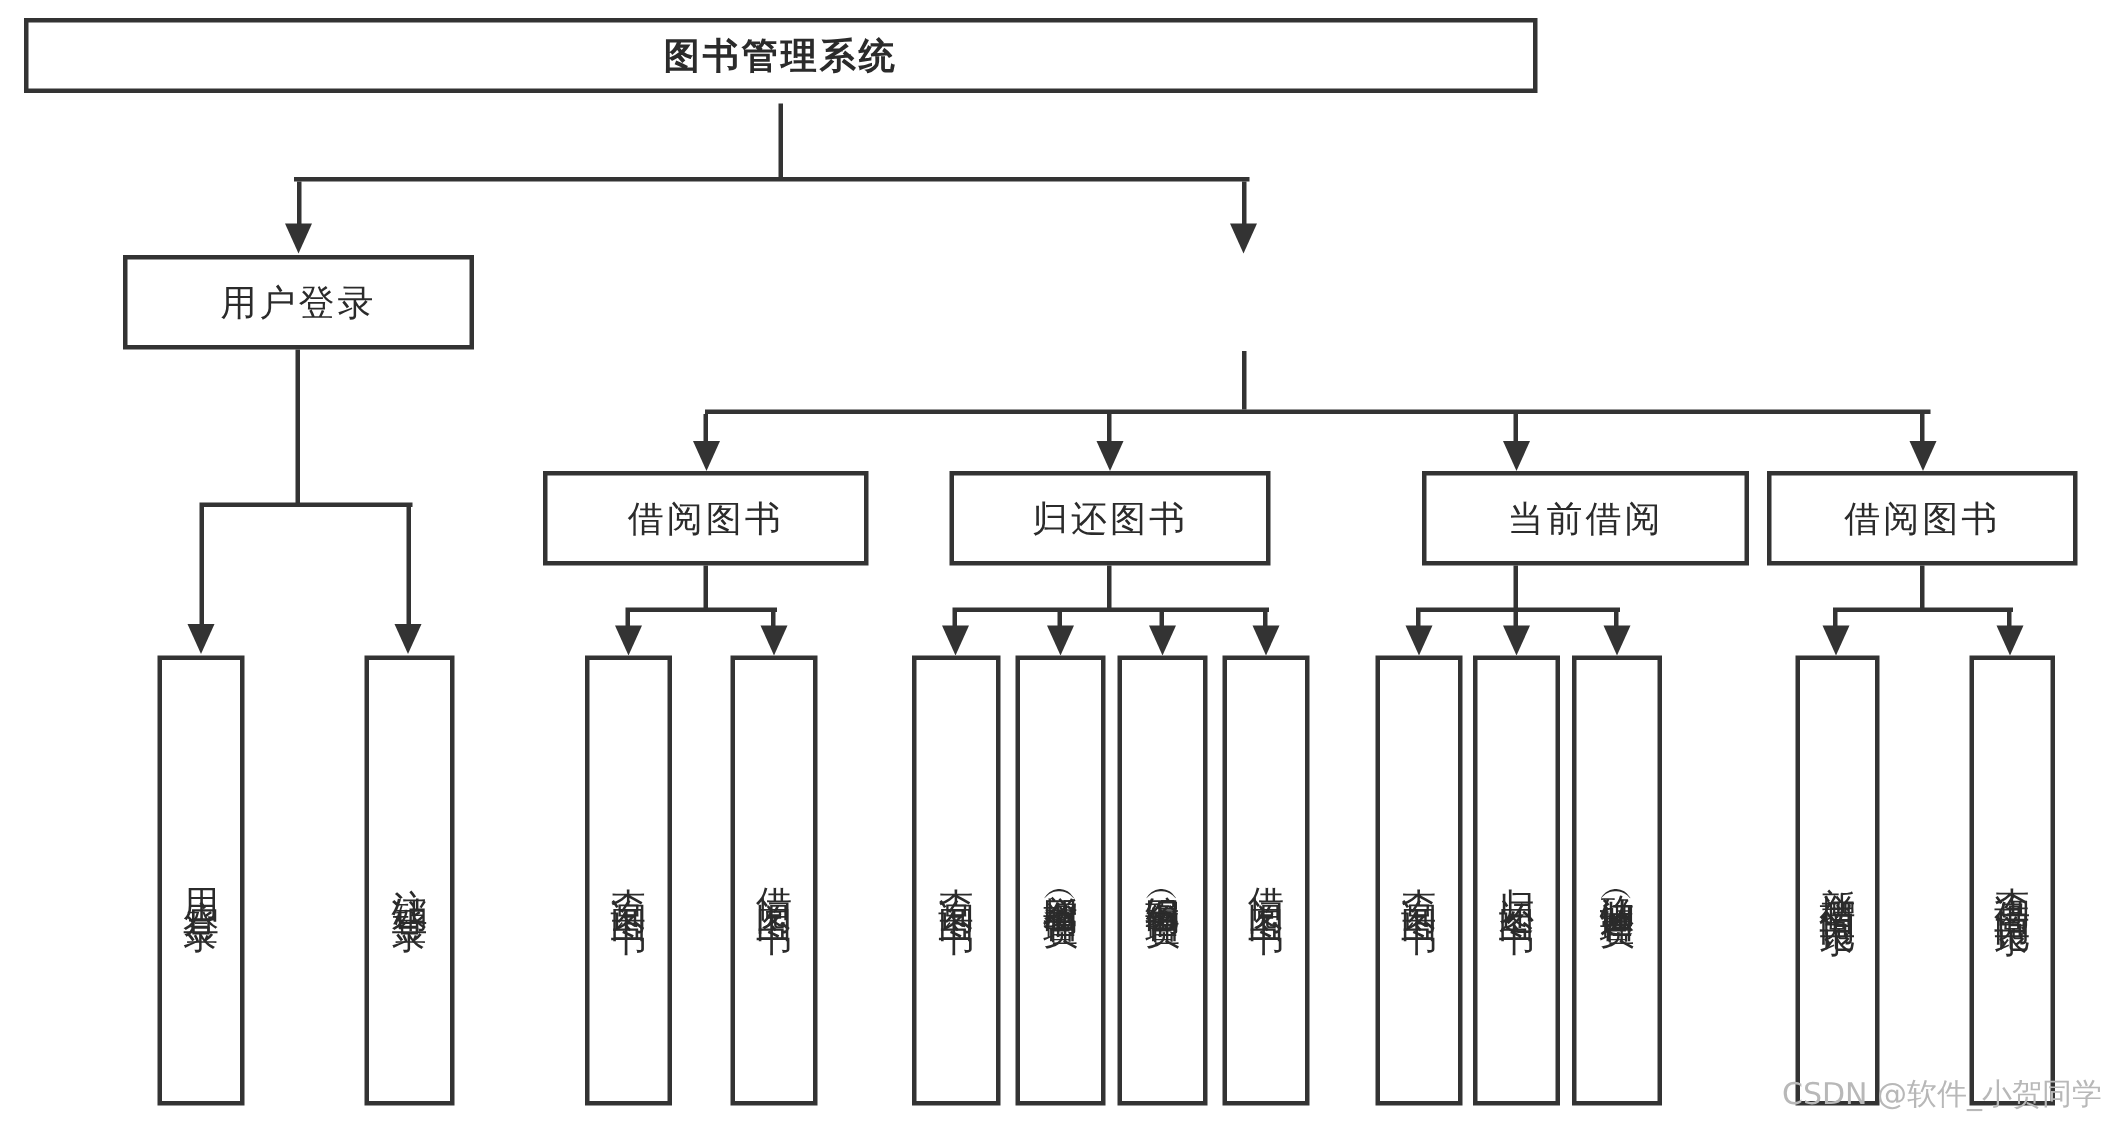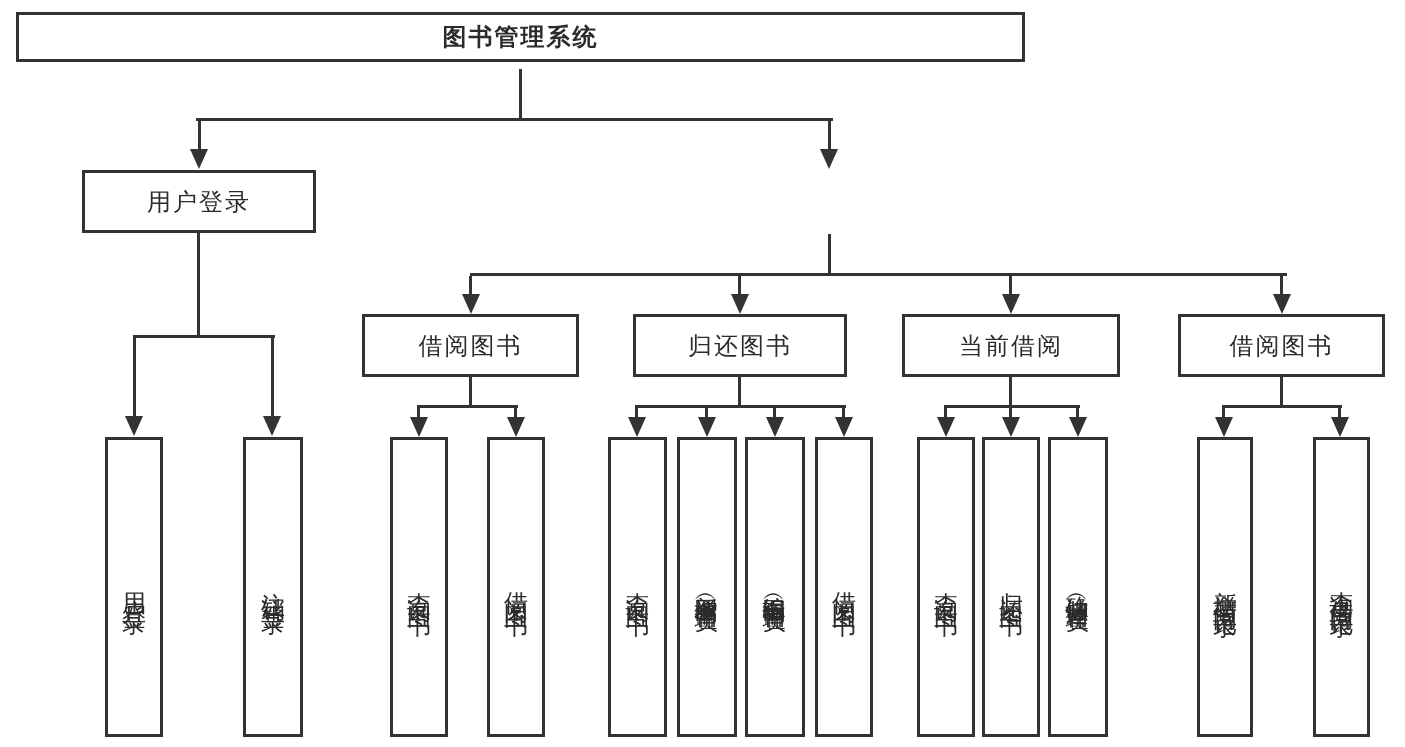--- a/index.html
+++ b/index.html
@@ -106,21 +106,21 @@
   <div class="arrow" style="left:462px; top:294px;"></div>
   <div class="vline" style="left:738px; top:276px; height:18px;"></div>
   <div class="arrow" style="left:731px; top:294px;"></div>
   <div class="vline" style="left:1009px; top:276px; height:18px;"></div>
   <div class="arrow" style="left:1002px; top:294px;"></div>
   <div class="vline" style="left:1280px; top:276px; height:18px;"></div>
   <div class="arrow" style="left:1273px; top:294px;"></div>
 
   <div class="hbox" style="left:362px; top:314px; width:217px; height:63px;">借阅图书</div>
   <div class="hbox" style="left:633px; top:314px; width:214px; height:63px;">归还图书</div>
-  <div class="hbox" style="left:902px; top:314px; width:218px; height:63px;">当前借阅</div>
+  <div class="hbox" style="left:948px; top:314px; width:218px; height:63px;">当前借阅</div>
   <div class="hbox" style="left:1178px; top:314px; width:207px; height:63px;">借阅图书</div>
 
   <div class="vline" style="left:469px; top:377px; height:31px;"></div>
   <div class="hline" style="left:417px; top:405px; width:101px;"></div>
   <div class="vline" style="left:417px; top:408px; height:10px;"></div>
   <div class="arrow" style="left:410px; top:417px;"></div>
   <div class="vline" style="left:514px; top:408px; height:10px;"></div>
   <div class="arrow" style="left:507px; top:417px;"></div>
 
   <div class="vline" style="left:738px; top:377px; height:31px;"></div>
@@ -180,14 +180,15 @@
     <span>确认归还（管理员）</span>
   </div>
 
   <div class="vbox ls6" style="left:1197px; width:56px;">
     <span>新增借阅记录</span>
   </div>
   <div class="vbox ls6" style="left:1313px; width:57px;">
     <span>查询借阅记录</span>
   </div>
 
+  <div class="watermark">CSDN @软件_小贺同学</div>
 
 </div>
 
 </body></html>

